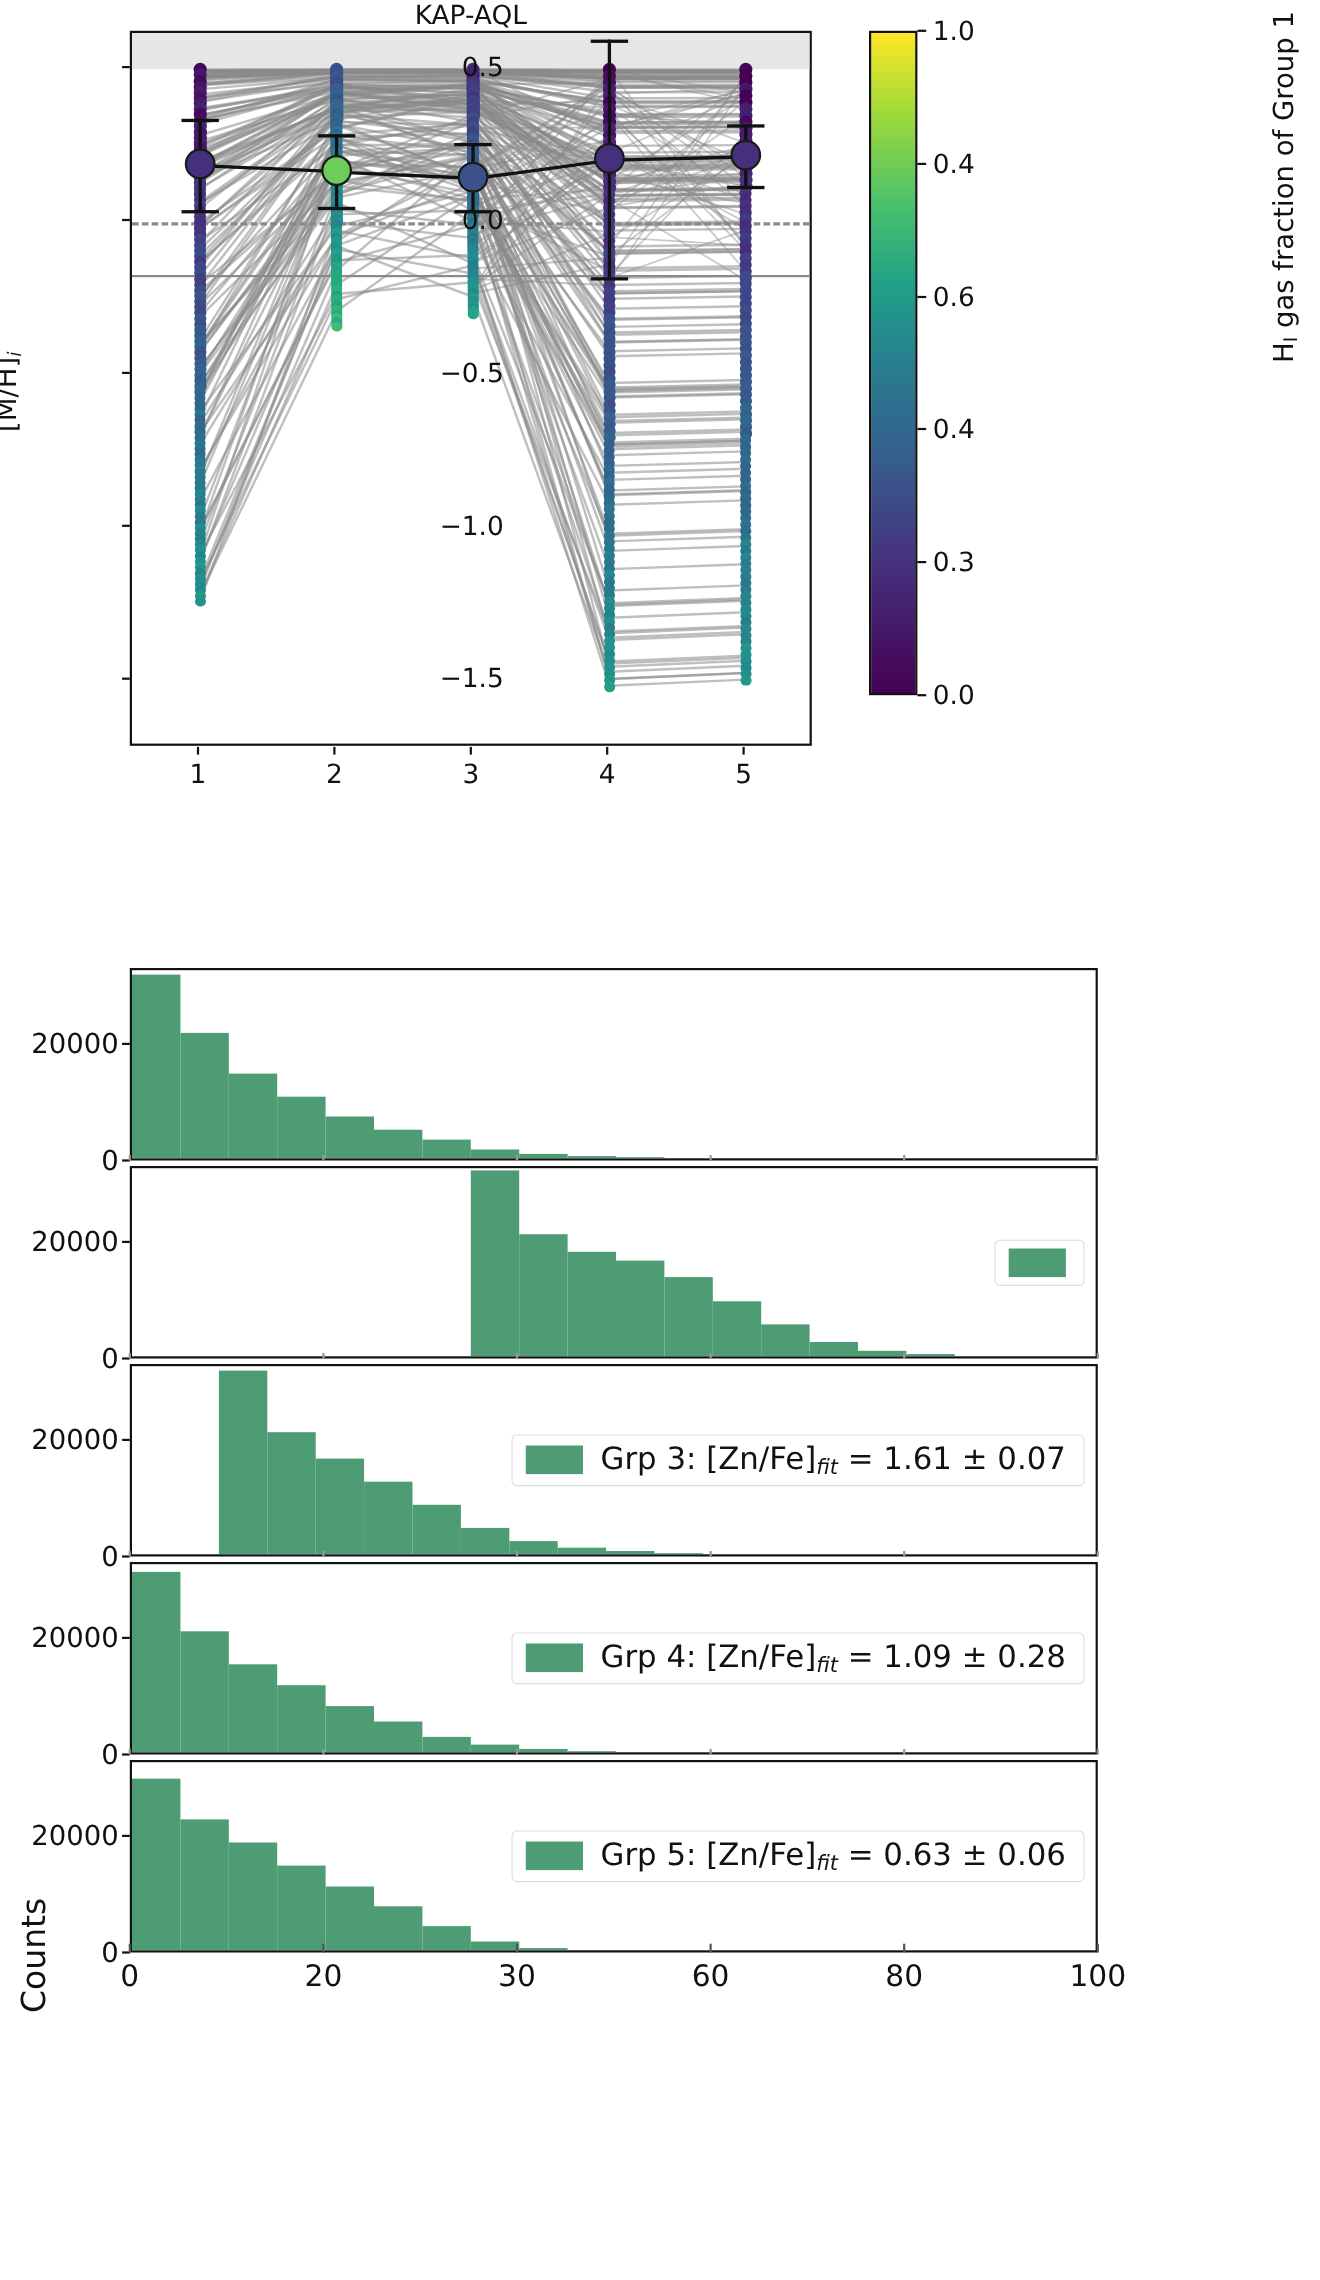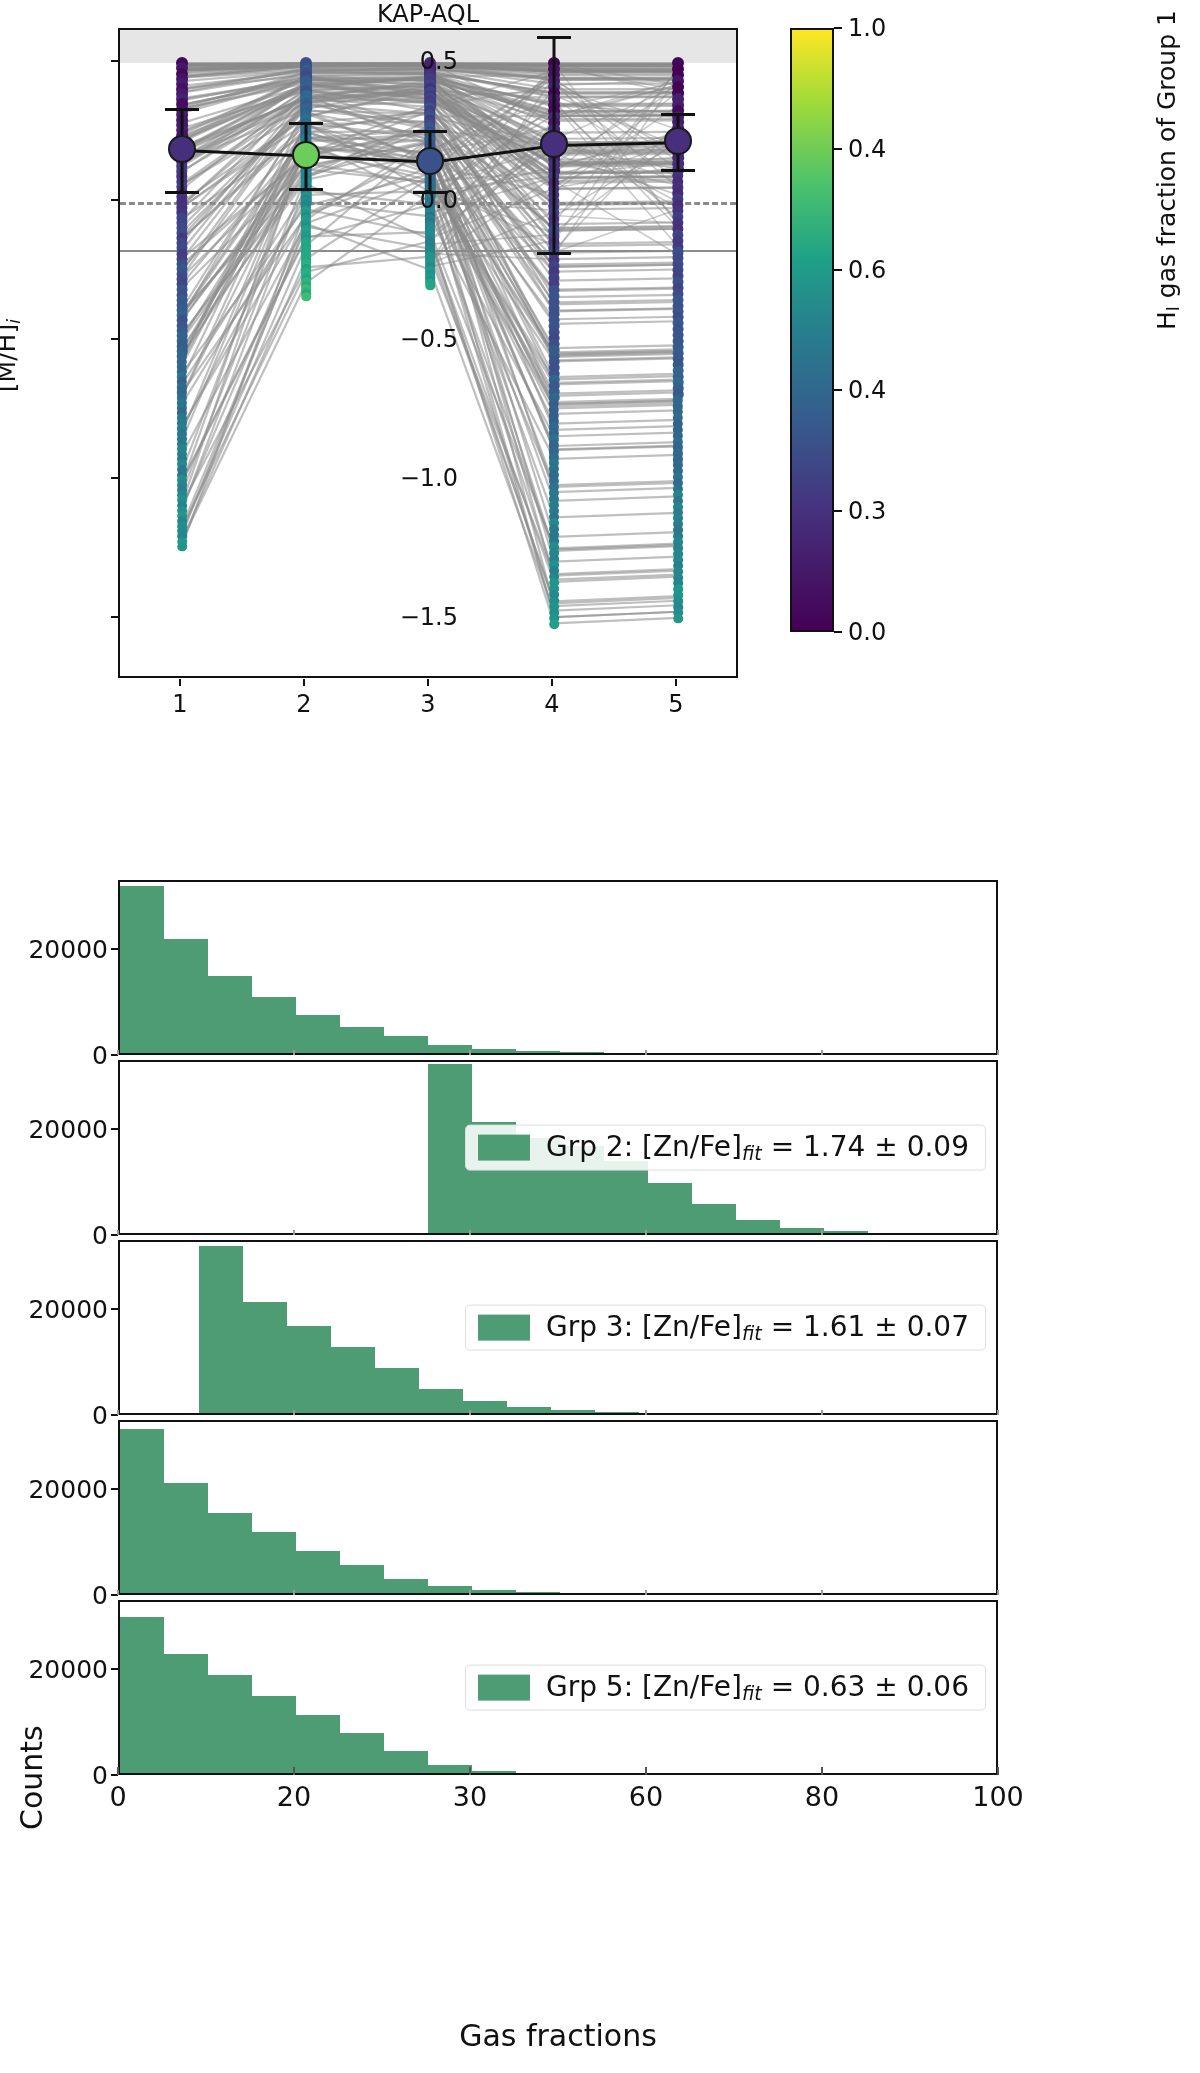--- a/index.html
+++ b/index.html
@@ -945,21 +945,20 @@
         <div class="h-ytick-mark" style="top: 67.9394px;"></div>
         <div class="h-ytick-label" style="top: 68.9394px;">20000</div>
         <div class="h-xtick-minor" style="left: -1px;"></div>
         <div class="h-xtick-minor" style="left: 175px;"></div>
         <div class="h-xtick-minor" style="left: 351px;"></div>
         <div class="h-xtick-minor" style="left: 527px;"></div>
         <div class="h-xtick-minor" style="left: 703px;"></div>
         <div class="h-xtick-minor" style="left: 879px;"></div>
         <div class="legendbox">
           <div class="legend-swatch"></div>
-          <div class="legend-text"><span>Grp 2: [Zn/Fe]</span><span class="subi">fit</span><span> = 1.74 ± 0.09</span></div>
         </div>
       </div>
       <div class="hpanel" style="top: 1240px; height: 175px;">
         <div class="haxes">
           <div class="hbar" style="left: 79.2px; width: 44px; height: 167.045px;"></div>
           <div class="hbar" style="left: 123.2px; width: 44px; height: 111.364px;"></div>
           <div class="hbar" style="left: 167.2px; width: 44px; height: 87.5px;"></div>
           <div class="hbar" style="left: 211.2px; width: 44px; height: 66.2879px;"></div>
           <div class="hbar" style="left: 255.2px; width: 44px; height: 45.0758px;"></div>
           <div class="hbar" style="left: 299.2px; width: 44px; height: 23.8636px;"></div>
@@ -1000,20 +999,24 @@
         <div class="h-ytick-mark" style="top: 174px;"></div>
         <div class="h-ytick-label" style="top: 175px;">0</div>
         <div class="h-ytick-mark" style="top: 67.9394px;"></div>
         <div class="h-ytick-label" style="top: 68.9394px;">20000</div>
         <div class="h-xtick-minor" style="left: -1px;"></div>
         <div class="h-xtick-minor" style="left: 175px;"></div>
         <div class="h-xtick-minor" style="left: 351px;"></div>
         <div class="h-xtick-minor" style="left: 527px;"></div>
         <div class="h-xtick-minor" style="left: 703px;"></div>
         <div class="h-xtick-minor" style="left: 879px;"></div>
+        <div class="legendbox">
+          <div class="legend-swatch"></div>
+          <div class="legend-text"><span>Grp 4: [Zn/Fe]</span><span class="subi">fit</span><span> = 1.09 ± 0.28</span></div>
+        </div>
       </div>
       <div class="hpanel" style="top: 1600px; height: 175px;">
         <div class="haxes">
           <div class="hbar" style="left: 0px; width: 44px; height: 156.439px;"></div>
           <div class="hbar" style="left: 44px; width: 44px; height: 119.318px;"></div>
           <div class="hbar" style="left: 88px; width: 44px; height: 98.1061px;"></div>
           <div class="hbar" style="left: 132px; width: 44px; height: 76.8939px;"></div>
           <div class="hbar" style="left: 176px; width: 44px; height: 58.3333px;"></div>
           <div class="hbar" style="left: 220px; width: 44px; height: 39.7727px;"></div>
           <div class="hbar" style="left: 264px; width: 44px; height: 22.2727px;"></div>
@@ -1036,21 +1039,20 @@
         <div class="h-xtick-label" style="left: 704px;">80</div>
         <div class="h-xtick-mark" style="left: 879px;"></div>
         <div class="h-xtick-label" style="left: 880px;">100</div>
         <div class="legendbox">
           <div class="legend-swatch"></div>
           <div class="legend-text"><span>Grp 5: [Zn/Fe]</span><span class="subi">fit</span><span> = 0.63 ± 0.06</span></div>
         </div>
       </div>
     </div>
 
-  <div id="xlabel-bottom">Gas fractions</div>
   <div id="ylabel-counts">Counts</div>
 
 <div class="ytick-label" style="top: 61.3333px;">0.5</div>
     <div class="ytick-label" style="top: 200.222px;">0.0</div>
     <div class="ytick-label" style="top: 339.111px;">−0.5</div>
     <div class="ytick-label" style="top: 478px;">−1.0</div>
     <div class="ytick-label" style="top: 616.889px;">−1.5</div>
   </div>
 
 </body></html>

